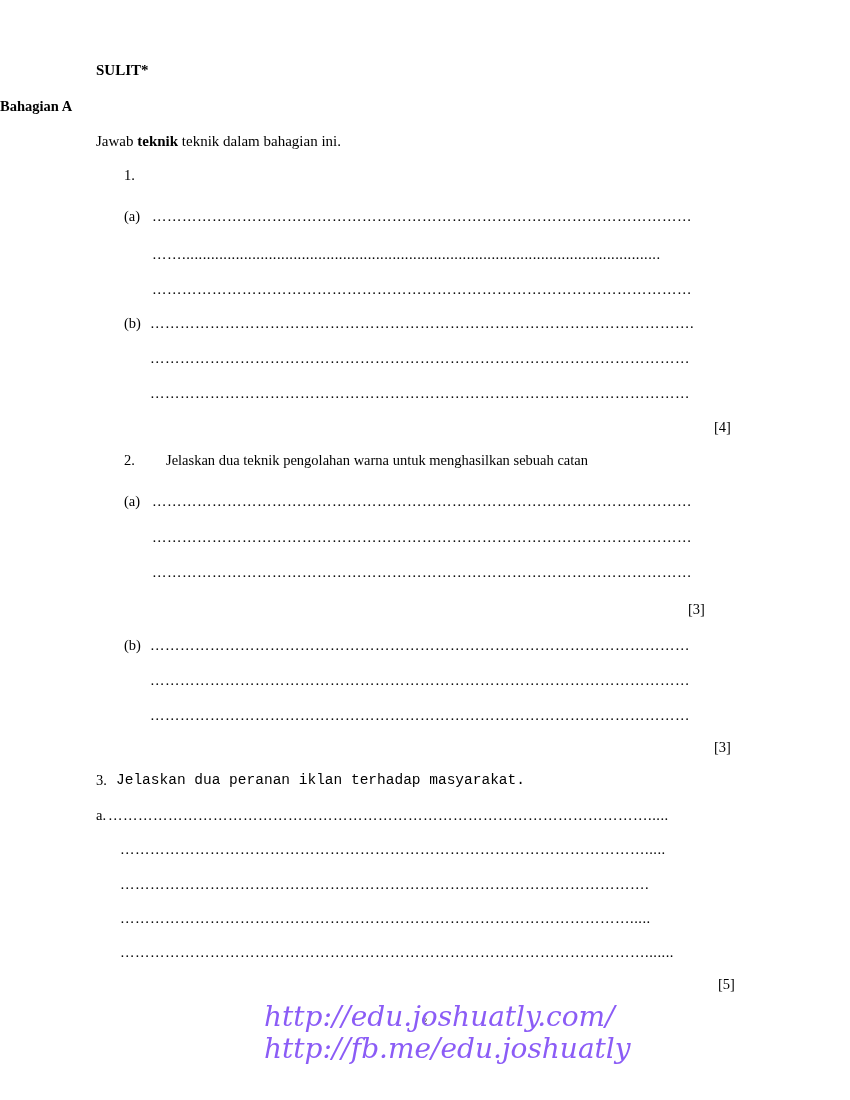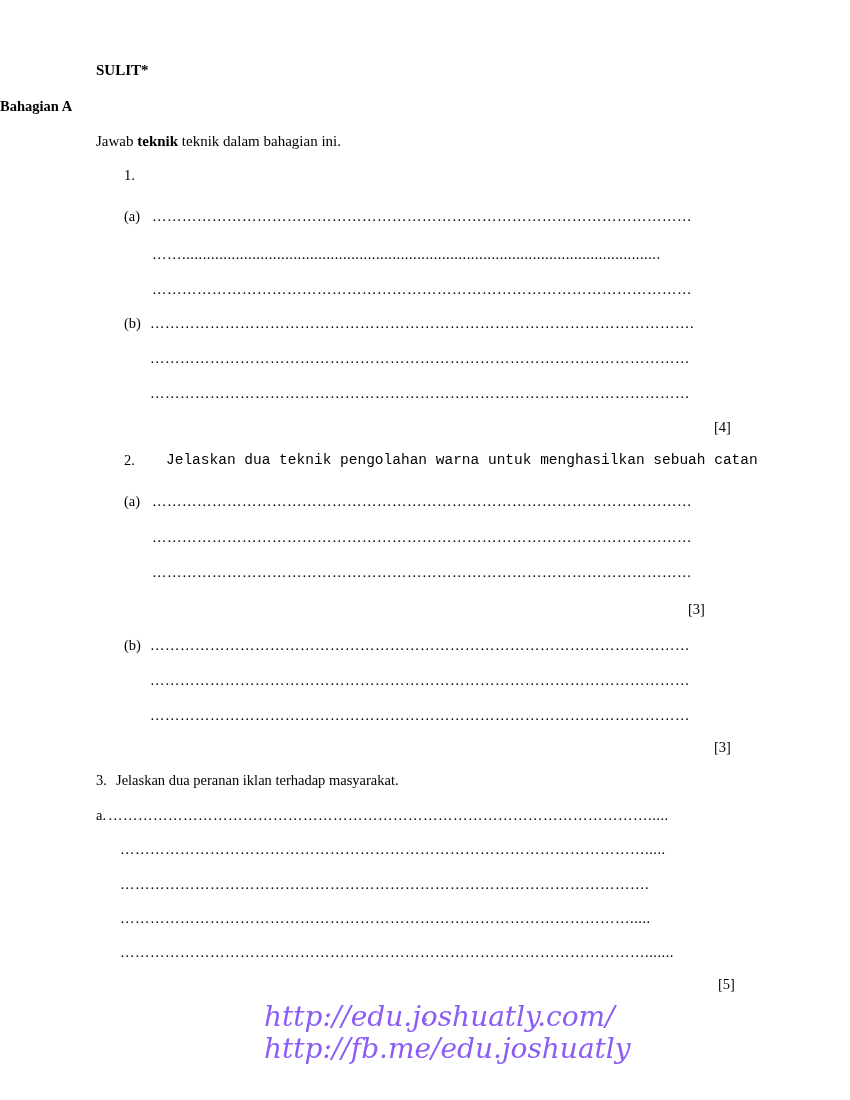--- a/index.html
+++ b/index.html
@@ -104,36 +104,36 @@
   <div class="dots" style="left:152px; top:281px; width:596px;">………………………………………………………………………………………………</div>
 
   <div class="part-label" style="left:124px; top:315px;">(b)</div>
   <div class="dots" style="left:150px; top:315px; width:598px;">……………………………………………………………………………………………….</div>
   <div class="dots" style="left:150px; top:350px; width:598px;">………………………………………………………………………………………………</div>
   <div class="dots" style="left:150px; top:385px; width:598px;">………………………………………………………………………………………………</div>
 
   <div class="marks" style="left:714px; top:419px;">[4]</div>
 
   <div class="q-num" style="left:124px; top:452px;">2.</div>
-  <div class="q-text" style="left:166px; top:452px;font-family:Liberation Mono, monospace;">Jelaskan dua teknik pengolahan warna untuk menghasilkan sebuah catan</div>
+  <div class="q-text" style="left:166px; top:452px;">Jelaskan dua teknik pengolahan warna untuk menghasilkan sebuah catan</div>
 
   <div class="part-label" style="left:124px; top:493px;">(a)</div>
   <div class="dots" style="left:152px; top:493px; width:596px;">………………………………………………………………………………………………</div>
   <div class="dots" style="left:152px; top:529px; width:596px;">………………………………………………………………………………………………</div>
   <div class="dots" style="left:152px; top:564px; width:596px;">………………………………………………………………………………………………</div>
   <div class="marks" style="left:688px; top:601px;">[3]</div>
 
   <div class="part-label" style="left:124px; top:637px;">(b)</div>
   <div class="dots" style="left:150px; top:637px; width:590px;">………………………………………………………………………………………………</div>
   <div class="dots" style="left:150px; top:672px; width:590px;">………………………………………………………………………………………………</div>
   <div class="dots" style="left:150px; top:707px; width:590px;">………………………………………………………………………………………………</div>
   <div class="marks" style="left:714px; top:739px;">[3]</div>
 
   <div class="q-num" style="left:96px; top:772px;">3.</div>
-  <div class="q-text" style="left:116px; top:772px;">Jelaskan dua peranan  iklan terhadap masyarakat.</div>
+  <div class="q-text" style="left:116px; top:772px;font-family:Liberation Mono, monospace;">Jelaskan dua peranan  iklan terhadap masyarakat.</div>
 
   <div class="part-label" style="left:96px; top:807px;">a.</div>
   <div class="dots" style="left:108px; top:807px; width:630px;">……………………………………………………………………………………………….....</div>
   <div class="dots" style="left:120px; top:841px; width:618px;">…………………………………………………………………………………………….....</div>
   <div class="dots" style="left:120px; top:876px; width:618px;">…………………………………………………………………………………………….</div>
   <div class="dots" style="left:120px; top:910px; width:618px;">………………………………………………………………………………………….....</div>
   <div class="dots" style="left:120px; top:944px; width:618px;">…………………………………………………………………………………………….......</div>
 
   <div class="marks" style="left:718px; top:976px;">[5]</div>
 

